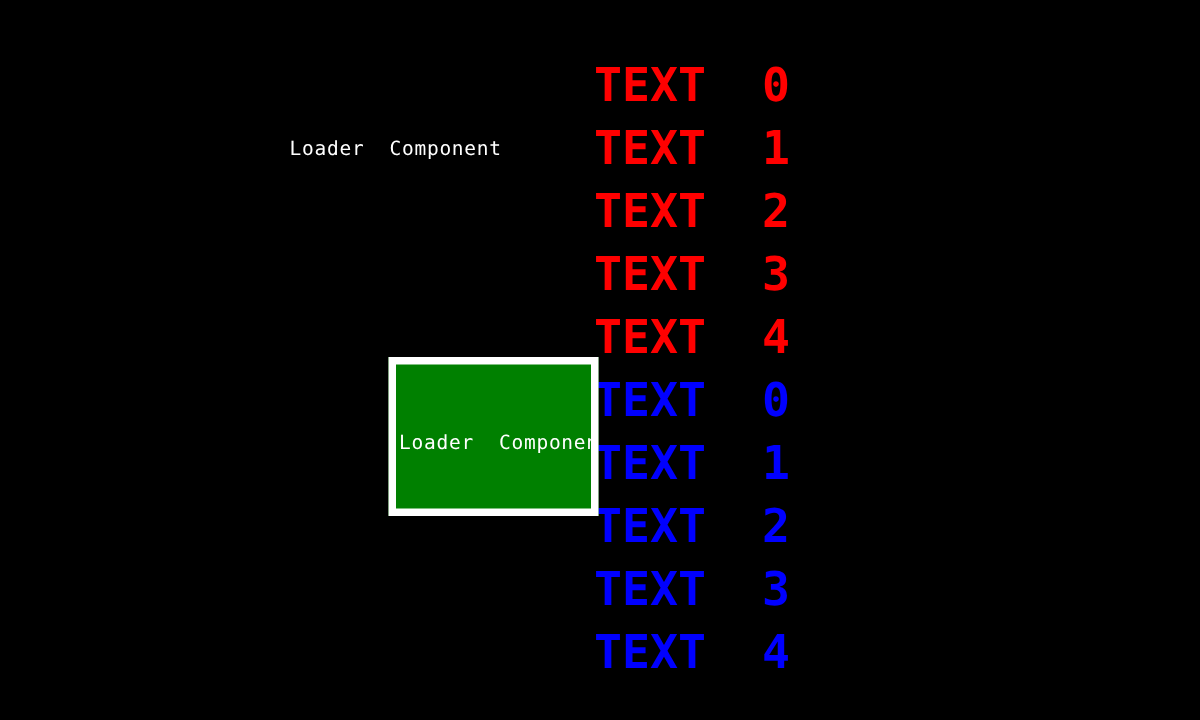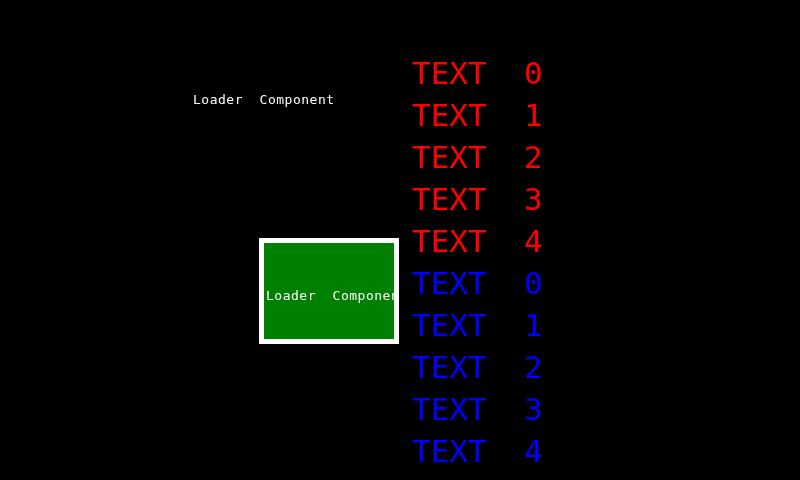--- a/index.html
+++ b/index.html
@@ -29,23 +29,24 @@
     font-size: 13px;
     line-height: 16px;
     letter-spacing: 0.5px;
     white-space: pre;
   }
 
   
   .text-list {
     position: absolute;
     left: 396px;
-    margin: 16px;
+    margin: 0;
     padding: 0;
     list-style: none;
+    font-weight: bold;
   }
   .text-list.red-list  { top: 36px; }
   .text-list.blue-list { top: 246px; }
 
   .text-item {
     font-family: "DejaVu Sans Mono", monospace;
     font-size: 31px;
     line-height: 42px;
     height: 42px;
     white-space: pre;

